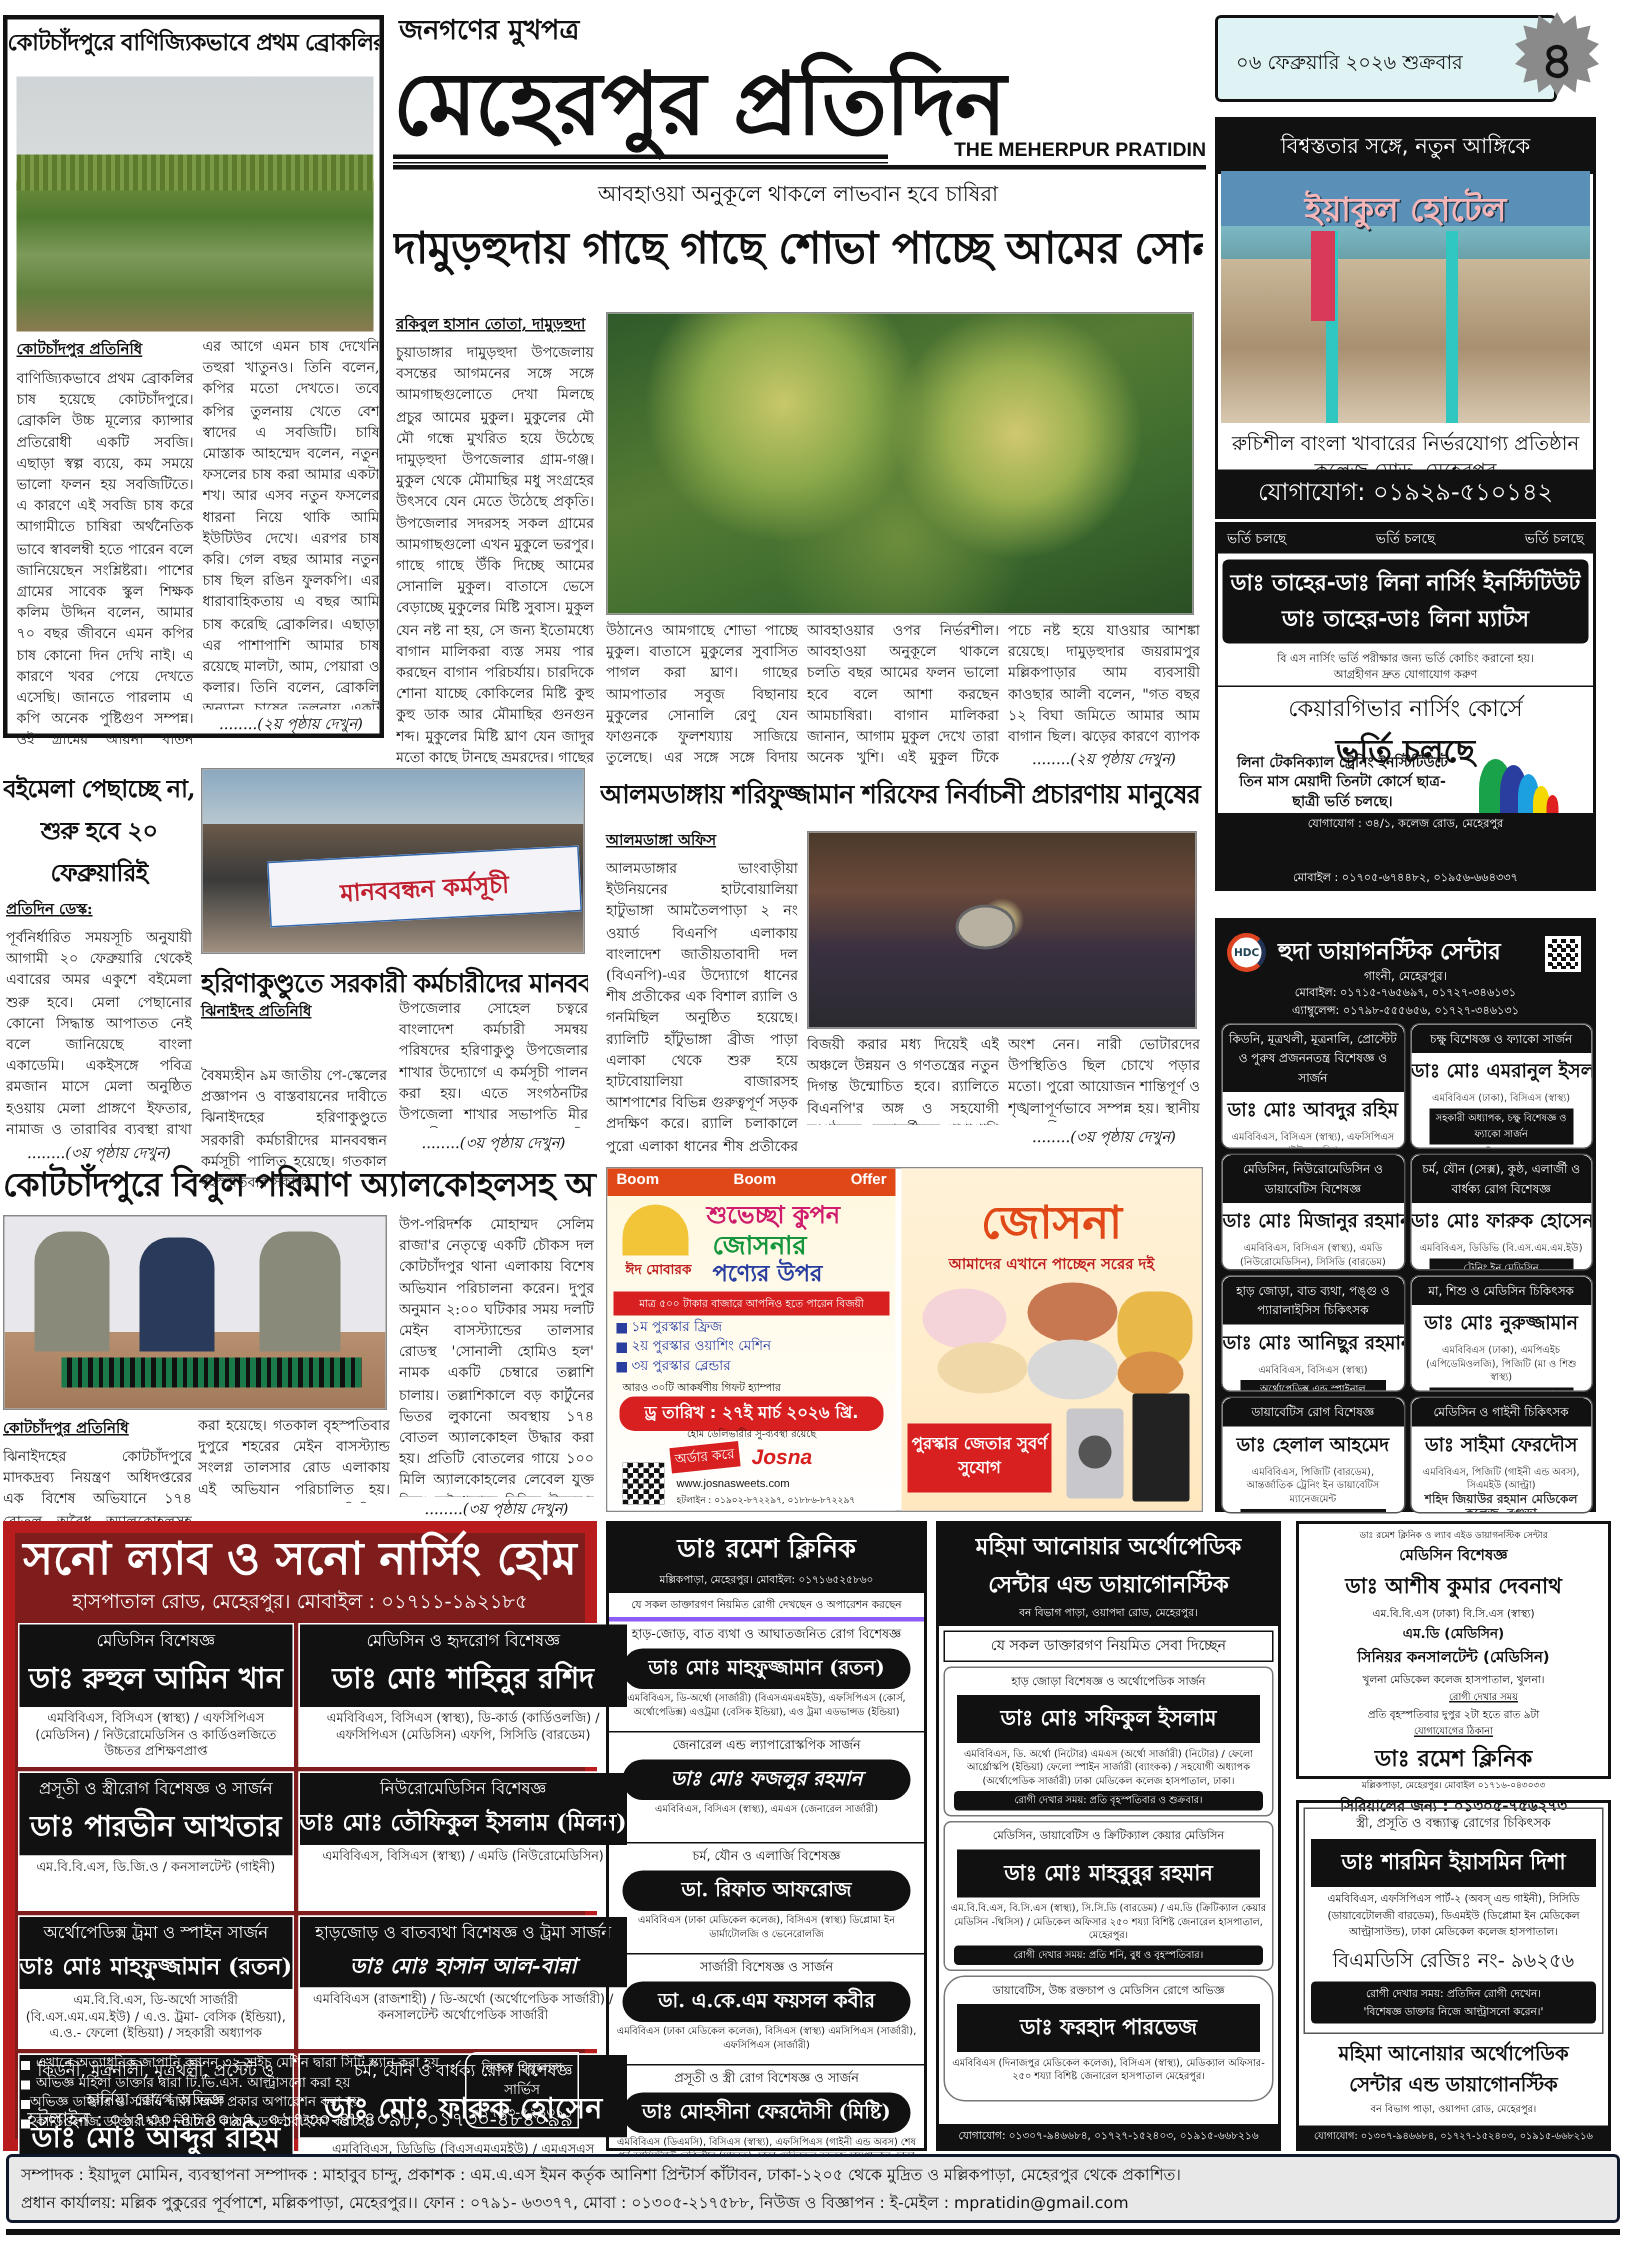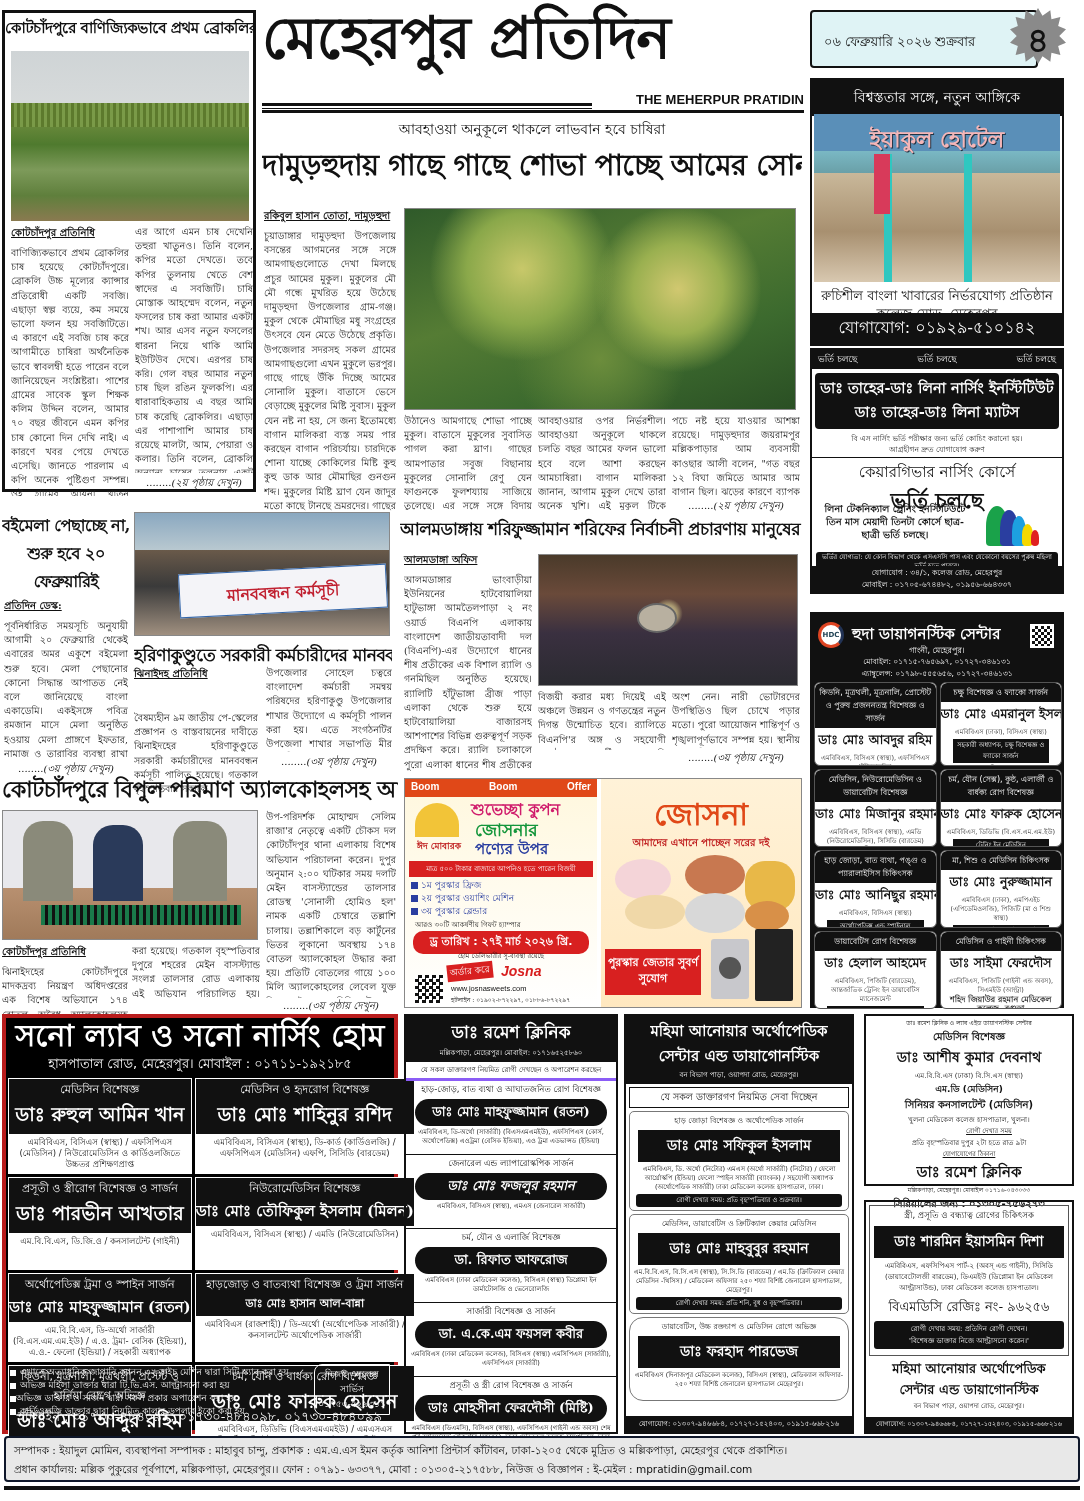--- a/index.html
+++ b/index.html
@@ -39,20 +39,21 @@
     <div class="byline">কোটচাঁদপুর প্রতিনিধি</div>
     <div class="txt" style="height:250px;overflow:hidden;">বাণিজ্যিকভাবে প্রথম ব্রোকলির চাষ হয়েছে কোটচাঁদপুরে। ব্রোকলি উচ্চ মূল্যের ক্যান্সার প্রতিরোধী একটি সবজি। এছাড়া স্বল্প ব্যয়ে, কম সময়ে ভালো ফলন হয় সবজিটিতে। এ কারণে এই সবজি চাষ করে আগামীতে চাষিরা অর্থনৈতিক ভাবে স্বাবলম্বী হতে পারেন বলে জানিয়েছেন সংশ্লিষ্টরা। পাশের গ্রামের সাবেক স্কুল শিক্ষক কলিম উদ্দিন বলেন, আমার ৭০ বছর জীবনে এমন কপির চাষ কোনো দিন দেখি নাই। এ কারণে খবর পেয়ে দেখতে এসেছি। জানতে পারলাম এ কপি অনেক পুষ্টিগুণ সম্পন্ন। ওই গ্রামের আয়না খাতুন বলেন, এমন কপির চাষ আগে কোনোদিন দেখিনি এ গ্রামে। তবে এ কপি দেখতে যেমন সুন্দর, খেতেও সুস্বাদু। আর অধিক পুষ্টি আছে বলে জানতে পেরেছি।</div>
   </div>
   <div class="abs" style="left:130px;top:212px;width:118px;">
     <div class="txt" style="height:248px;overflow:hidden;">এর আগে এমন চাষ দেখেনি তহুরা খাতুনও। তিনি বলেন, কপির মতো দেখতে। তবে কপির তুলনায় খেতে বেশ স্বাদের এ সবজিটি। চাষি মোস্তাক আহম্মেদ বলেন, নতুন ফসলের চাষ করা আমার একটা শখ। আর এসব নতুন ফসলের ধারনা নিয়ে থাকি আমি ইউটিউব দেখে। এরপর চাষ করি। গেল বছর আমার নতুন চাষ ছিল রঙিন ফুলকপি। এর ধারাবাহিকতায় এ বছর আমি চাষ করেছি ব্রোকলির। এছাড়া এর পাশাপাশি আমার চাষ রয়েছে মালটা, আম, পেয়ারা ও কলার। তিনি বলেন, ব্রোকলি অন্যান্য চাষের তুলনায় একটু ভিন্ন ধর্মী ফসল। এটা অল্প সময়ে, কম টাকা ব্যয় করে ফসল উৎপাদন করা যায়। লাভের পরিমাণ বেশি। তিনি ভুট্টার চাষের সঙ্গে তুলনা করে বলেন, আমরা অনেকে ভুট্টার চাষ করে থাকি। যা এক বিঘা চাষ করতে</div>
     <div class="cont">........(২য় পৃষ্ঠায় দেখুন)</div>
   </div>
 </div>
 
 <div class="abs" style="left:262px;top:6px;width:542px;height:110px;">
+  <div style="font-size:18px;font-weight:bold;margin-left:4px;font-family:'DejaVu Serif',serif;">জনগণের মুখপত্র</div>
   <div style="font-size:58px;font-weight:bold;line-height:64px;font-family:'DejaVu Serif',serif;letter-spacing:-1px;white-space:nowrap;">মেহেরপুর প্রতিদিন</div>
   <div style="position:absolute;left:0;top:97px;width:330px;border-top:3px solid #111;border-bottom:1px solid #111;height:6px;"></div>
   <div style="position:absolute;right:0;top:86px;font-size:13px;font-weight:bold;font-family:'Liberation Sans',sans-serif;">THE MEHERPUR PRATIDIN</div>
   <div style="position:absolute;left:0;top:104px;width:542px;border-top:3px solid #111;"></div>
 </div>
 
 <div class="abs center" style="left:262px;top:118px;width:540px;font-size:14px;font-family:'DejaVu Serif',serif;">আবহাওয়া অনুকূলে থাকলে লাভবান হবে চাষিরা</div>
 <div class="abs hl center" style="left:262px;top:142px;width:540px;font-size:29px;">দামুড়হুদায় গাছে গাছে শোভা পাচ্ছে আমের সোনালি মুকুল</div>
 
 <div class="abs" style="left:264px;top:208px;width:132px;">
@@ -105,21 +106,21 @@
   <div style="position:absolute;left:174px;top:148px;width:60px;height:50px;">
     <div style="position:absolute;left:0;top:8px;width:22px;height:40px;background:#1aa24a;border-radius:50% 50% 4px 4px;"></div>
     <div style="position:absolute;left:14px;top:12px;width:18px;height:36px;background:#2a3ea0;border-radius:50% 50% 4px 4px;"></div>
     <div style="position:absolute;left:26px;top:18px;width:14px;height:30px;background:#1da0e0;border-radius:50% 50% 4px 4px;"></div>
     <div style="position:absolute;left:36px;top:26px;width:11px;height:22px;background:#f5d800;border-radius:50% 50% 4px 4px;"></div>
     <div style="position:absolute;left:45px;top:32px;width:8px;height:16px;background:#e02020;border-radius:50% 50% 4px 4px;"></div>
   </div>
   <div class="black center" style="position:absolute;left:4px;top:202px;width:242px;font-size:6.5px;line-height:9px;padding:1px 2px;border-radius:3px;">ভর্তির যোগ্যতা: যে কোন বিভাগ থেকে এসএসসি পাস এবং যেকোনো বয়সের পুরুষ মহিলা ভর্তি হতে পারবে।</div>
   <div class="black center" style="position:absolute;left:0;bottom:0;width:100%;padding:1px 0;">
     <div style="font-size:7.5px;">যোগাযোগ : ৩৪/১, কলেজ রোড, মেহেরপুর</div>
-    <div style="font-size:7.5px;">মোবাইল : ০১৭০৫-৬৭৪৪৮২, ০১৯৫৬-৬৬৪৩৩৭</div>
+    <div style="font-size:7.5px;margin-top:24px;">মোবাইল : ০১৭০৫-৬৭৪৪৮২, ০১৯৫৬-৬৬৪৩৩৭</div>
   </div>
 </div>
 
 <div class="abs" style="left:810px;top:612px;width:254px;height:396px;border:2px solid #111;background:#111;">
   <div style="position:absolute;left:6px;top:8px;width:26px;height:26px;border-radius:50%;background:#fff;border:3px solid #d42;border-right-color:#235;">
     <div style="font-size:7px;font-weight:bold;color:#245;text-align:center;line-height:20px;">HDC</div>
   </div>
   <div style="position:absolute;left:40px;top:8px;font-size:15px;color:#fff;font-weight:bold;white-space:nowrap;">হুদা ডায়াগনস্টিক সেন্টার</div>
   <div style="position:absolute;right:8px;top:10px;width:24px;height:24px;background:repeating-conic-gradient(#111 0 25%,#fff 0 50%) 0 0/6px 6px;border:2px solid #fff;"></div>
   <div class="center" style="position:absolute;top:30px;left:0;width:100%;font-size:8px;color:#fff;">গাংনী, মেহেরপুর।</div>
@@ -278,21 +279,21 @@
       <div style="position:absolute;left:130px;top:46px;width:44px;height:30px;background:#d89048;border-radius:50%;"></div>
     </div>
     <div style="position:absolute;left:4px;top:170px;width:96px;height:46px;background:#d82020;color:#fff;font-size:11px;font-weight:bold;text-align:center;padding-top:6px;line-height:16px;">পুরস্কার জেতার সুবর্ণ সুযোগ</div>
     <div style="position:absolute;left:110px;top:160px;width:38px;height:60px;background:#c8c8cc;border-radius:3px;">
       <div style="position:absolute;left:8px;top:18px;width:22px;height:22px;border-radius:50%;background:#555;"></div>
     </div>
     <div style="position:absolute;left:154px;top:150px;width:38px;height:72px;background:#222;border-radius:2px;"></div>
   </div>
 </div>
 
-<div class="abs" style="left:2px;top:1014px;width:396px;height:420px;background:#000000;border:4px solid #b91c1c;">
+<div class="abs" style="left:2px;top:1014px;width:396px;height:420px;background:#7f1d1d;border:8px solid #b91c1c;">
   <div class="center" style="color:#fff;font-size:30px;font-weight:bold;line-height:36px;white-space:nowrap;">সনো ল্যাব ও সনো নার্সিং হোম</div>
   <div class="center" style="color:#fff;font-size:13px;">হাসপাতাল রোড, মেহেরপুর। মোবাইল : ০১৭১১-১৯২১৮৫</div>
   <div id="sono-grid" style="position:absolute;left:2px;top:60px;width:388px;display:grid;grid-template-columns:1fr 1fr;gap:3px;">
       <div class="sono-cell">
         <div class="h">
           <div class="sp">মেডিসিন বিশেষজ্ঞ</div>
           <div class="nm">ডাঃ রুহুল আমিন খান</div>
         </div>
         <div class="q">এমবিবিএস, বিসিএস (স্বাস্থ্য) / এফসিপিএস (মেডিসিন) / নিউরোমেডিসিন ও কার্ডিওলজিতে উচ্চতর প্রশিক্ষণপ্রাপ্ত</div>
       </div>
@@ -320,21 +321,21 @@
       <div class="sono-cell">
         <div class="h">
           <div class="sp">অর্থোপেডিক্স ট্রমা ও স্পাইন সার্জন</div>
           <div class="nm" style="font-size:15px;">ডাঃ মোঃ মাহফুজ্জামান (রতন)</div>
         </div>
         <div class="q">এম.বি.বি.এস, ডি-অর্থো সার্জারী (বি.এস.এম.এম.ইউ) / এ.ও. ট্রমা- বেসিক (ইন্ডিয়া), এ.ও.- ফেলো (ইন্ডিয়া) / সহকারী অধ্যাপক</div>
       </div>
       <div class="sono-cell">
         <div class="h">
           <div class="sp">হাড়জোড় ও বাতব্যথা বিশেষজ্ঞ ও ট্রমা সার্জন</div>
-          <div class="nm" style="font-size:11px;">ডাঃ মোঃ হাসান আল-বান্না</div>
+          <div class="nm" style="font-size:14px;font-style:italic;">ডাঃ মোঃ হাসান আল-বান্না</div>
         </div>
         <div class="q">এমবিবিএস (রাজশাহী) / ডি-অর্থো (অর্থোপেডিক সার্জারী) / কনসালটেন্ট অর্থোপেডিক সার্জারী</div>
       </div>
       <div class="sono-cell">
         <div class="h">
           <div class="sp">কিডনী, মূত্রনালী, মূত্রথলী, প্রস্টেট ও হার্নিয়া রোগে অভিজ্ঞ</div>
           <div class="nm">ডাঃ মোঃ আব্দুর রহিম</div>
         </div>
         <div class="q">এমবিবিএস, বিসিএস (স্বাস্থ্য) / এফসিপিএস-ইউরোলজি / এম এস সার্জারী (এফ.পি)</div>
       </div>

